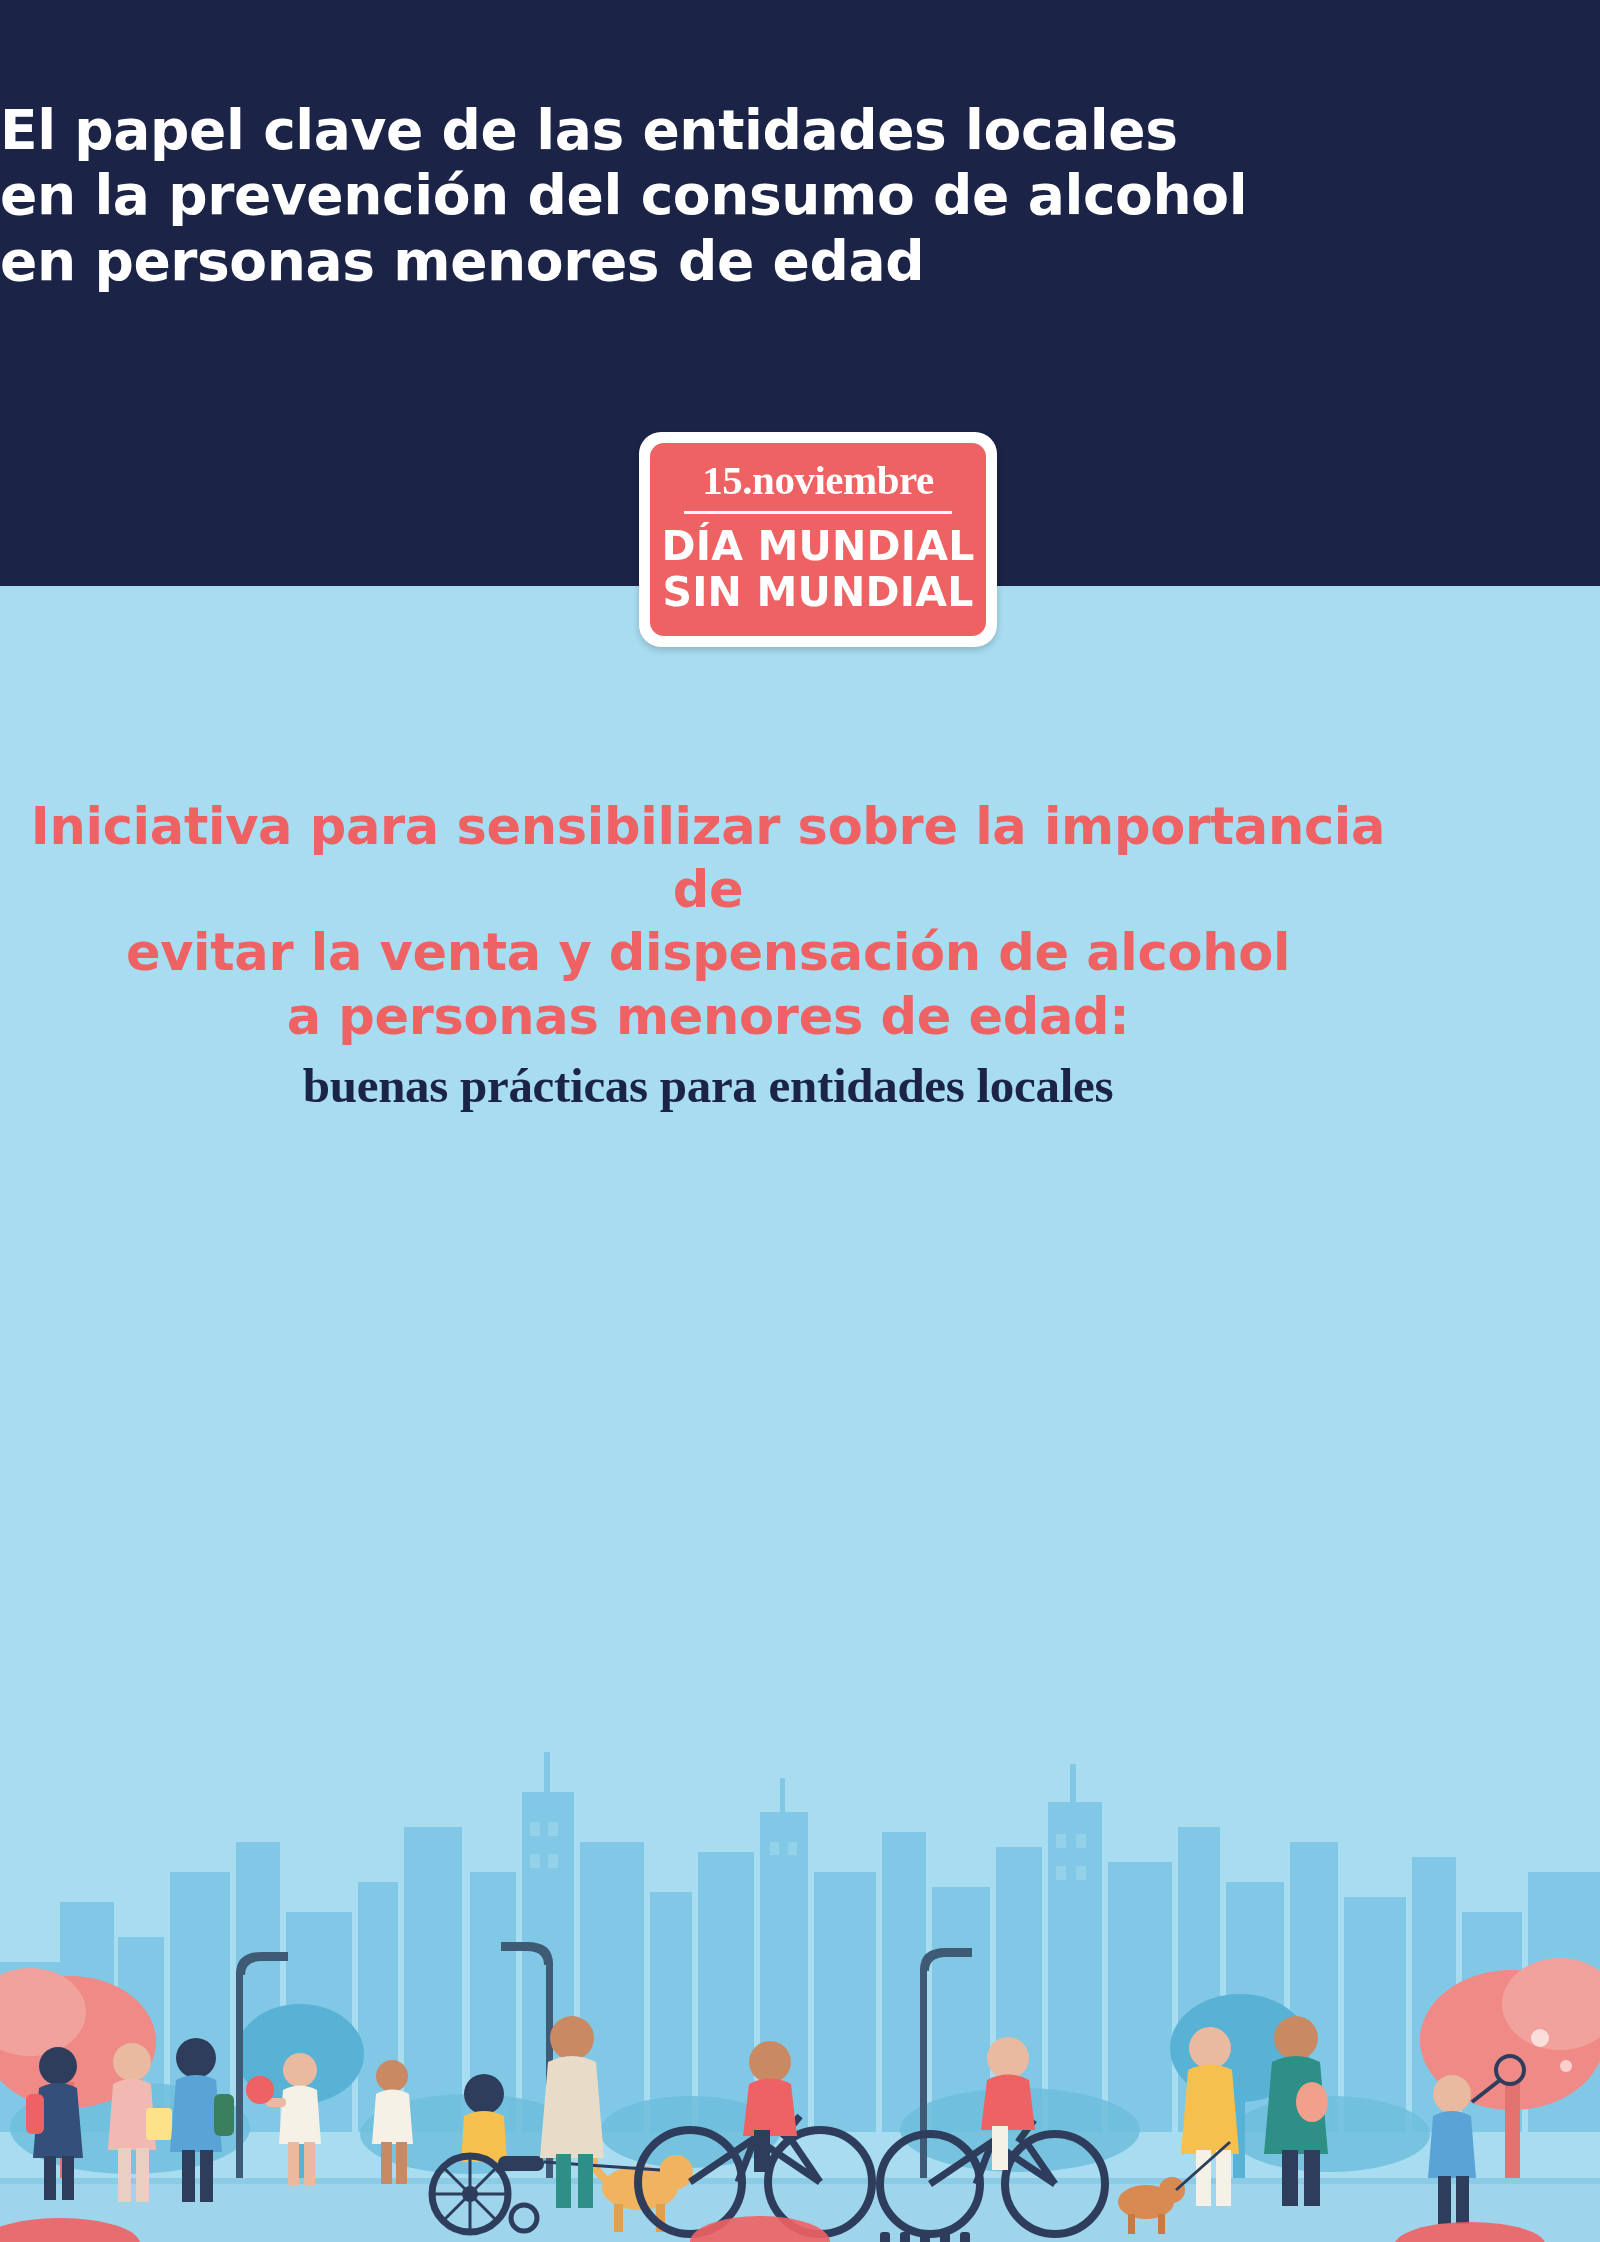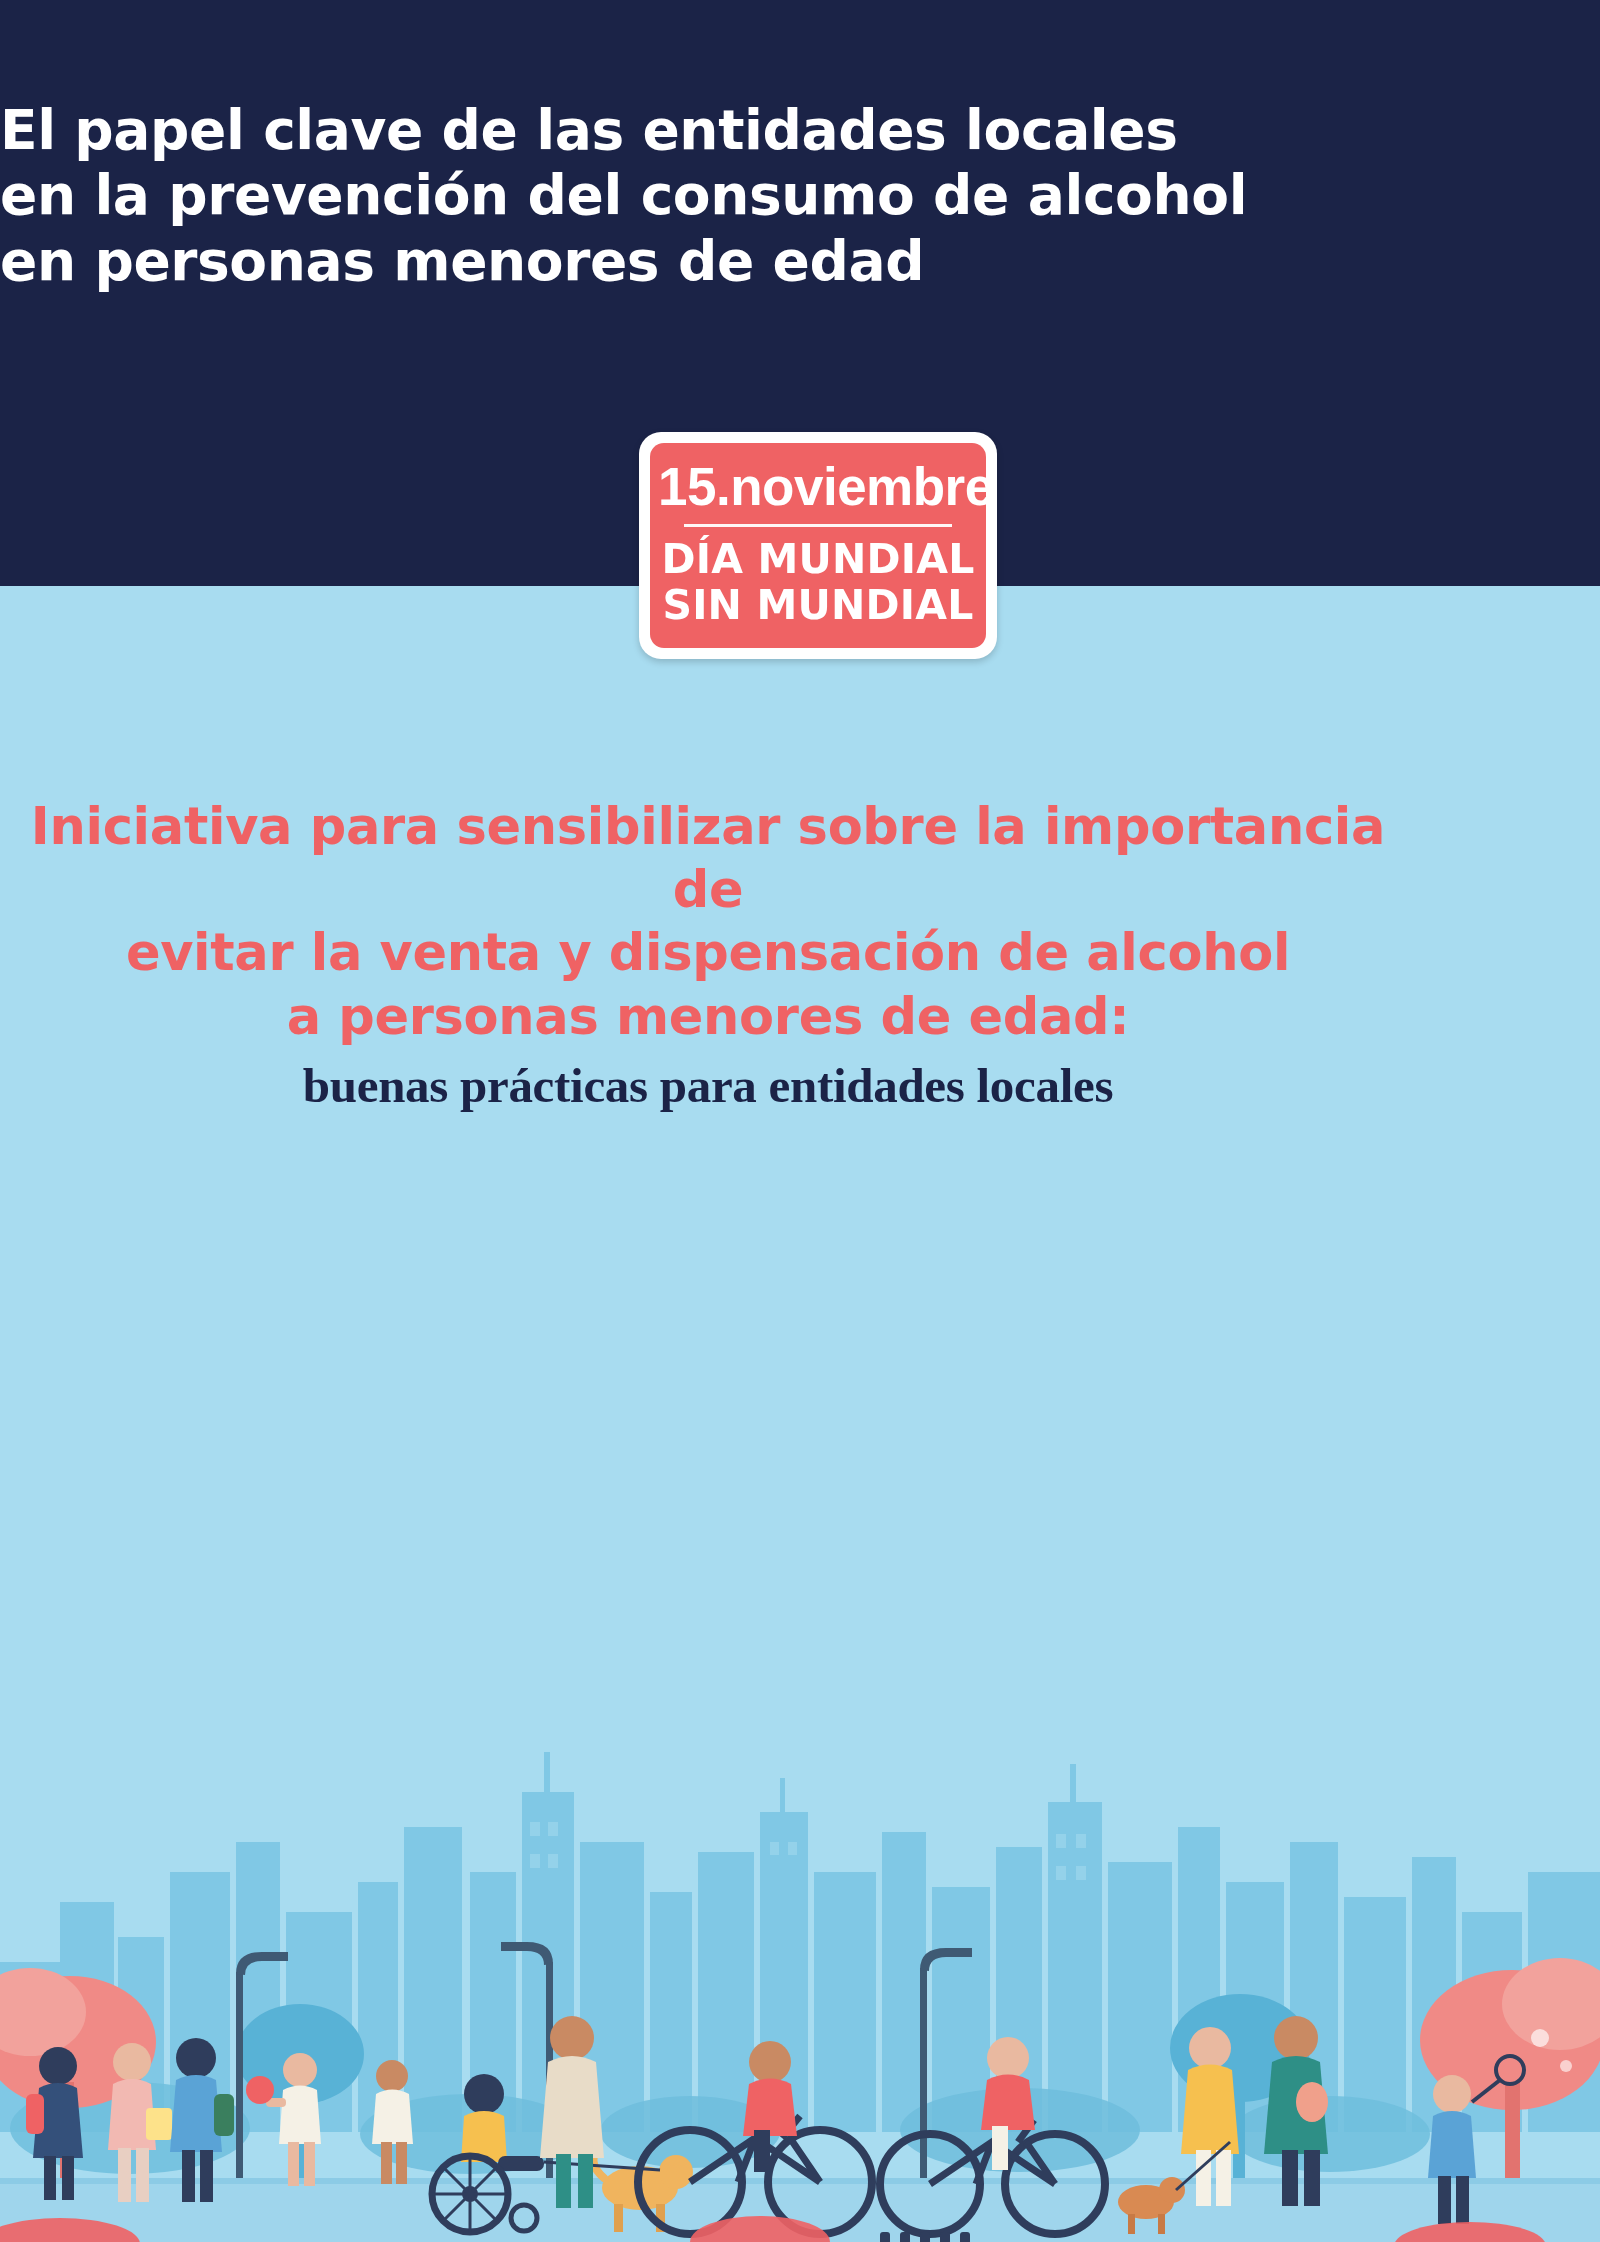--- a/index.html
+++ b/index.html
@@ -69,24 +69,24 @@
     box-shadow: 0 3px 7px rgba(0,0,0,0.18);
   }
   .badge-inner {
     background: #ef6264;
     border-radius: 14px;
     padding: 16px 8px 20px 8px;
     text-align: center;
     color: #ffffff;
   }
   .badge-date {
-    font-size: 53px;
+    font-size: 41px;
     font-weight: bold;
     letter-spacing: -0.5px;
-    font-family: Liberation Sans, sans-serif;
+    font-family: Liberation Serif, serif;
     line-height: 1.05;
     padding-bottom: 7px;
     text-align: center;
   }
   .badge-rule {
     height: 3px;
     background: #ffffff;
     width: 84%;
     margin: 2px auto 10px auto;
     opacity: 0.95;

